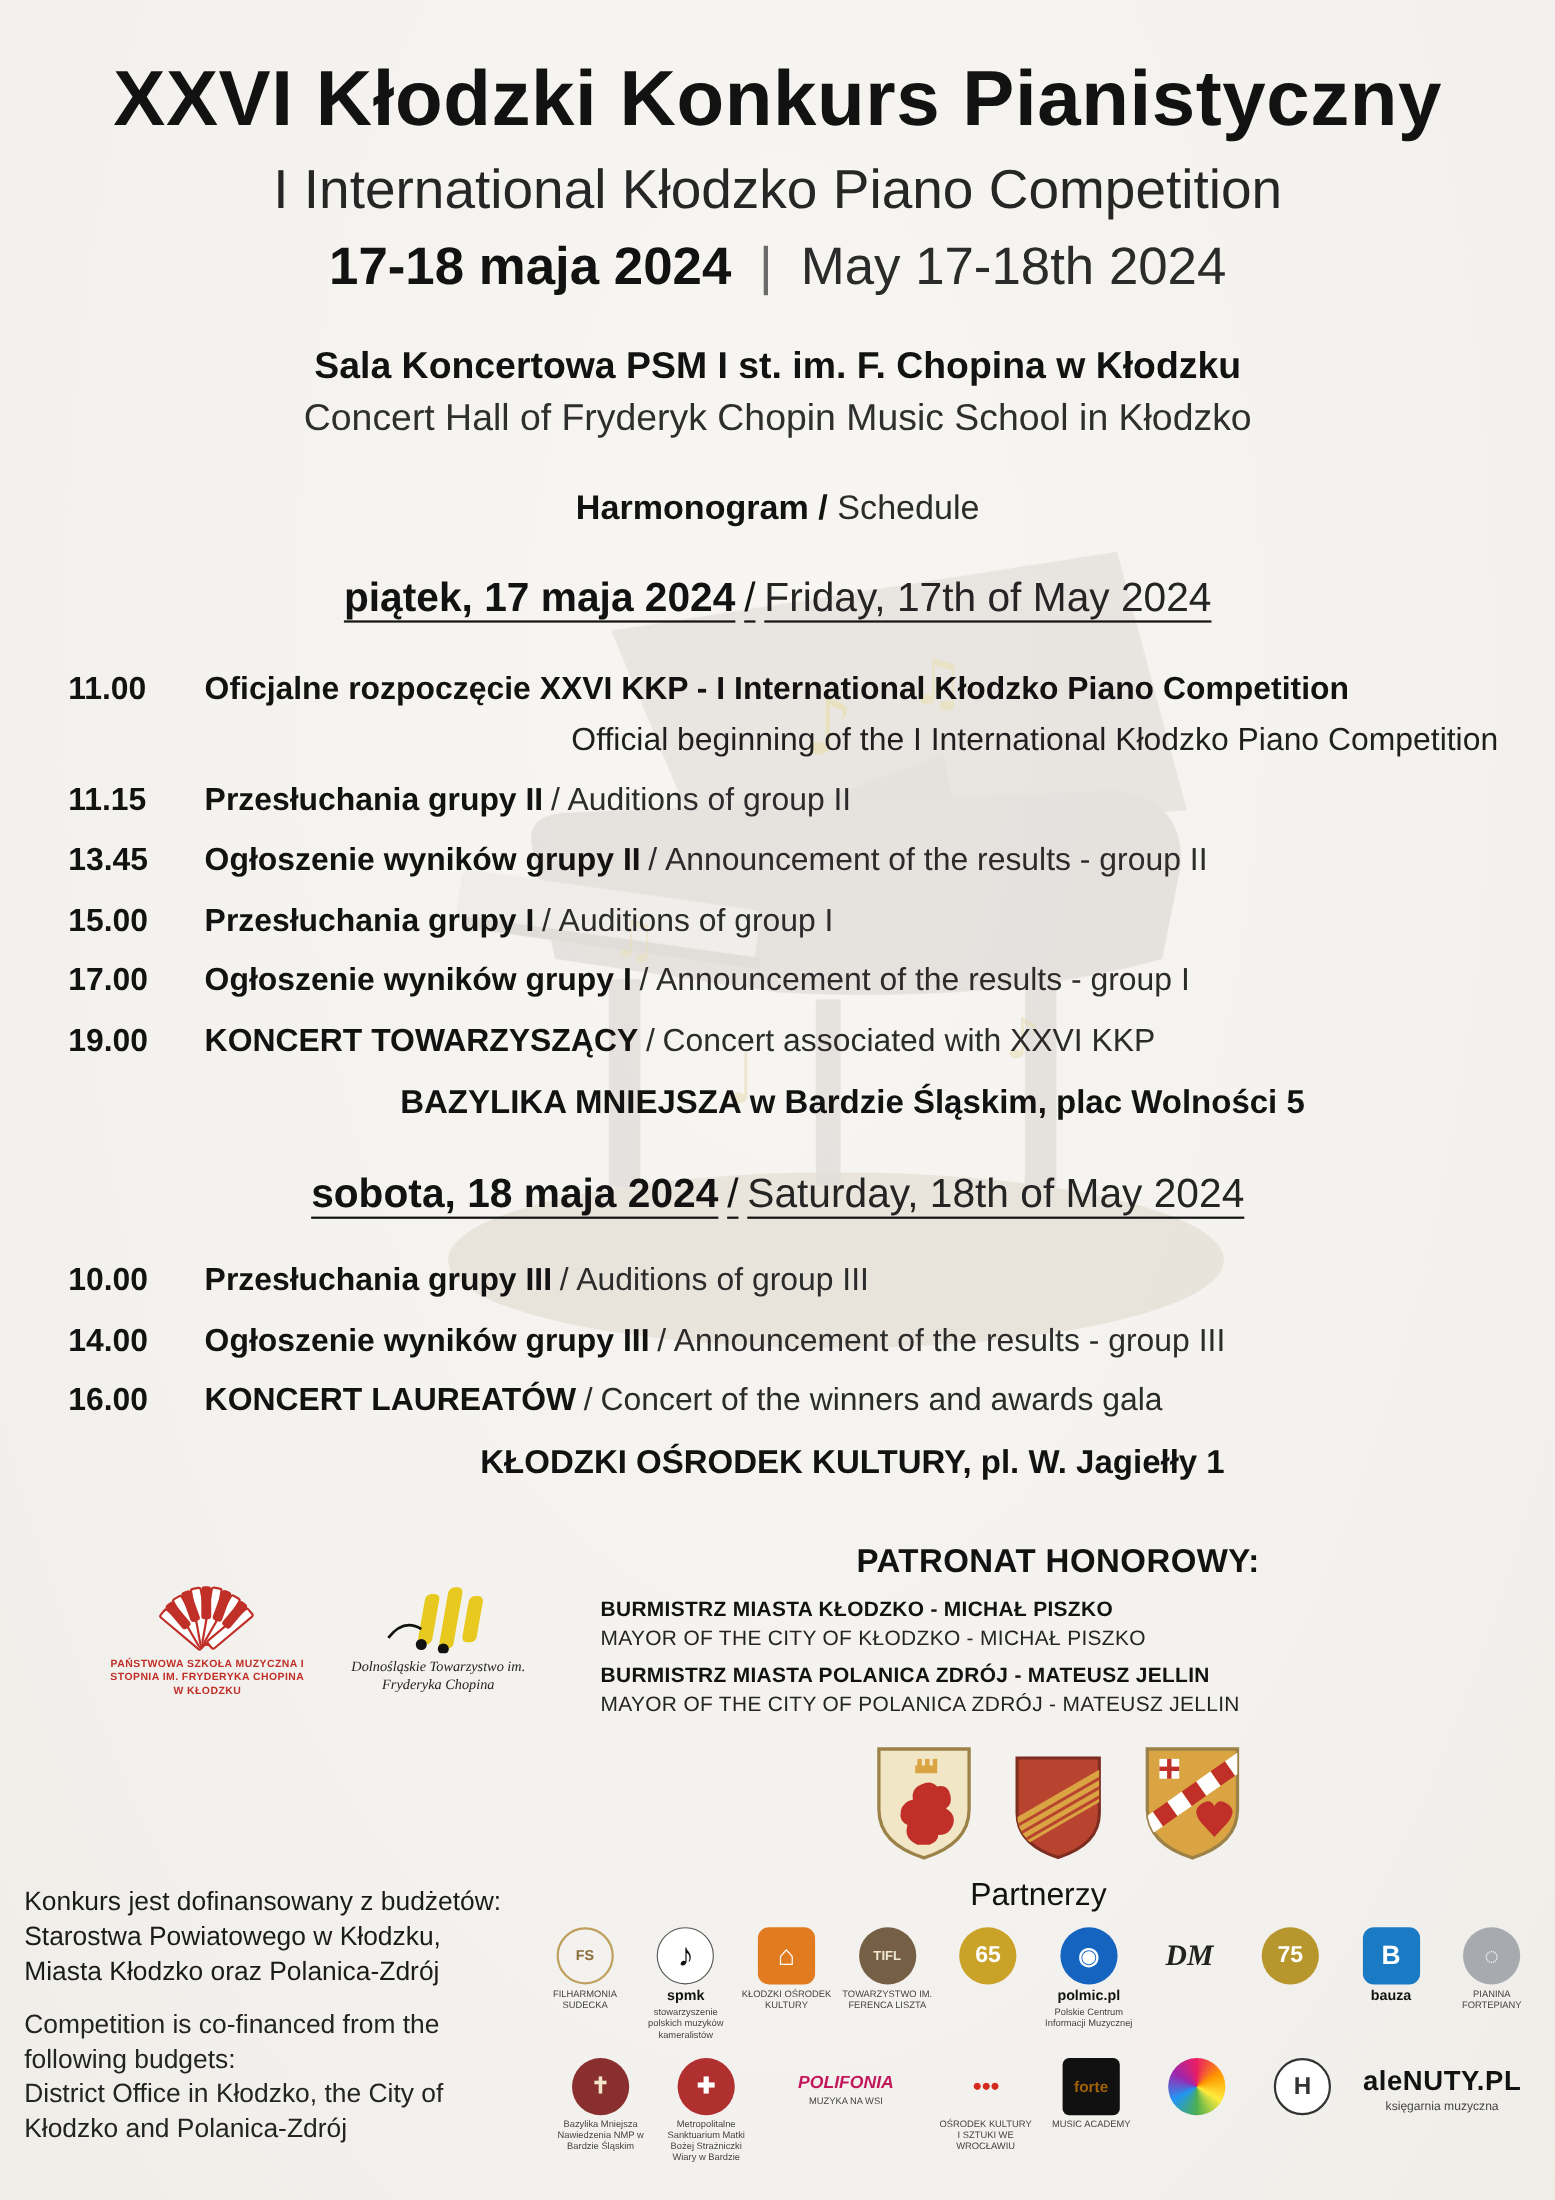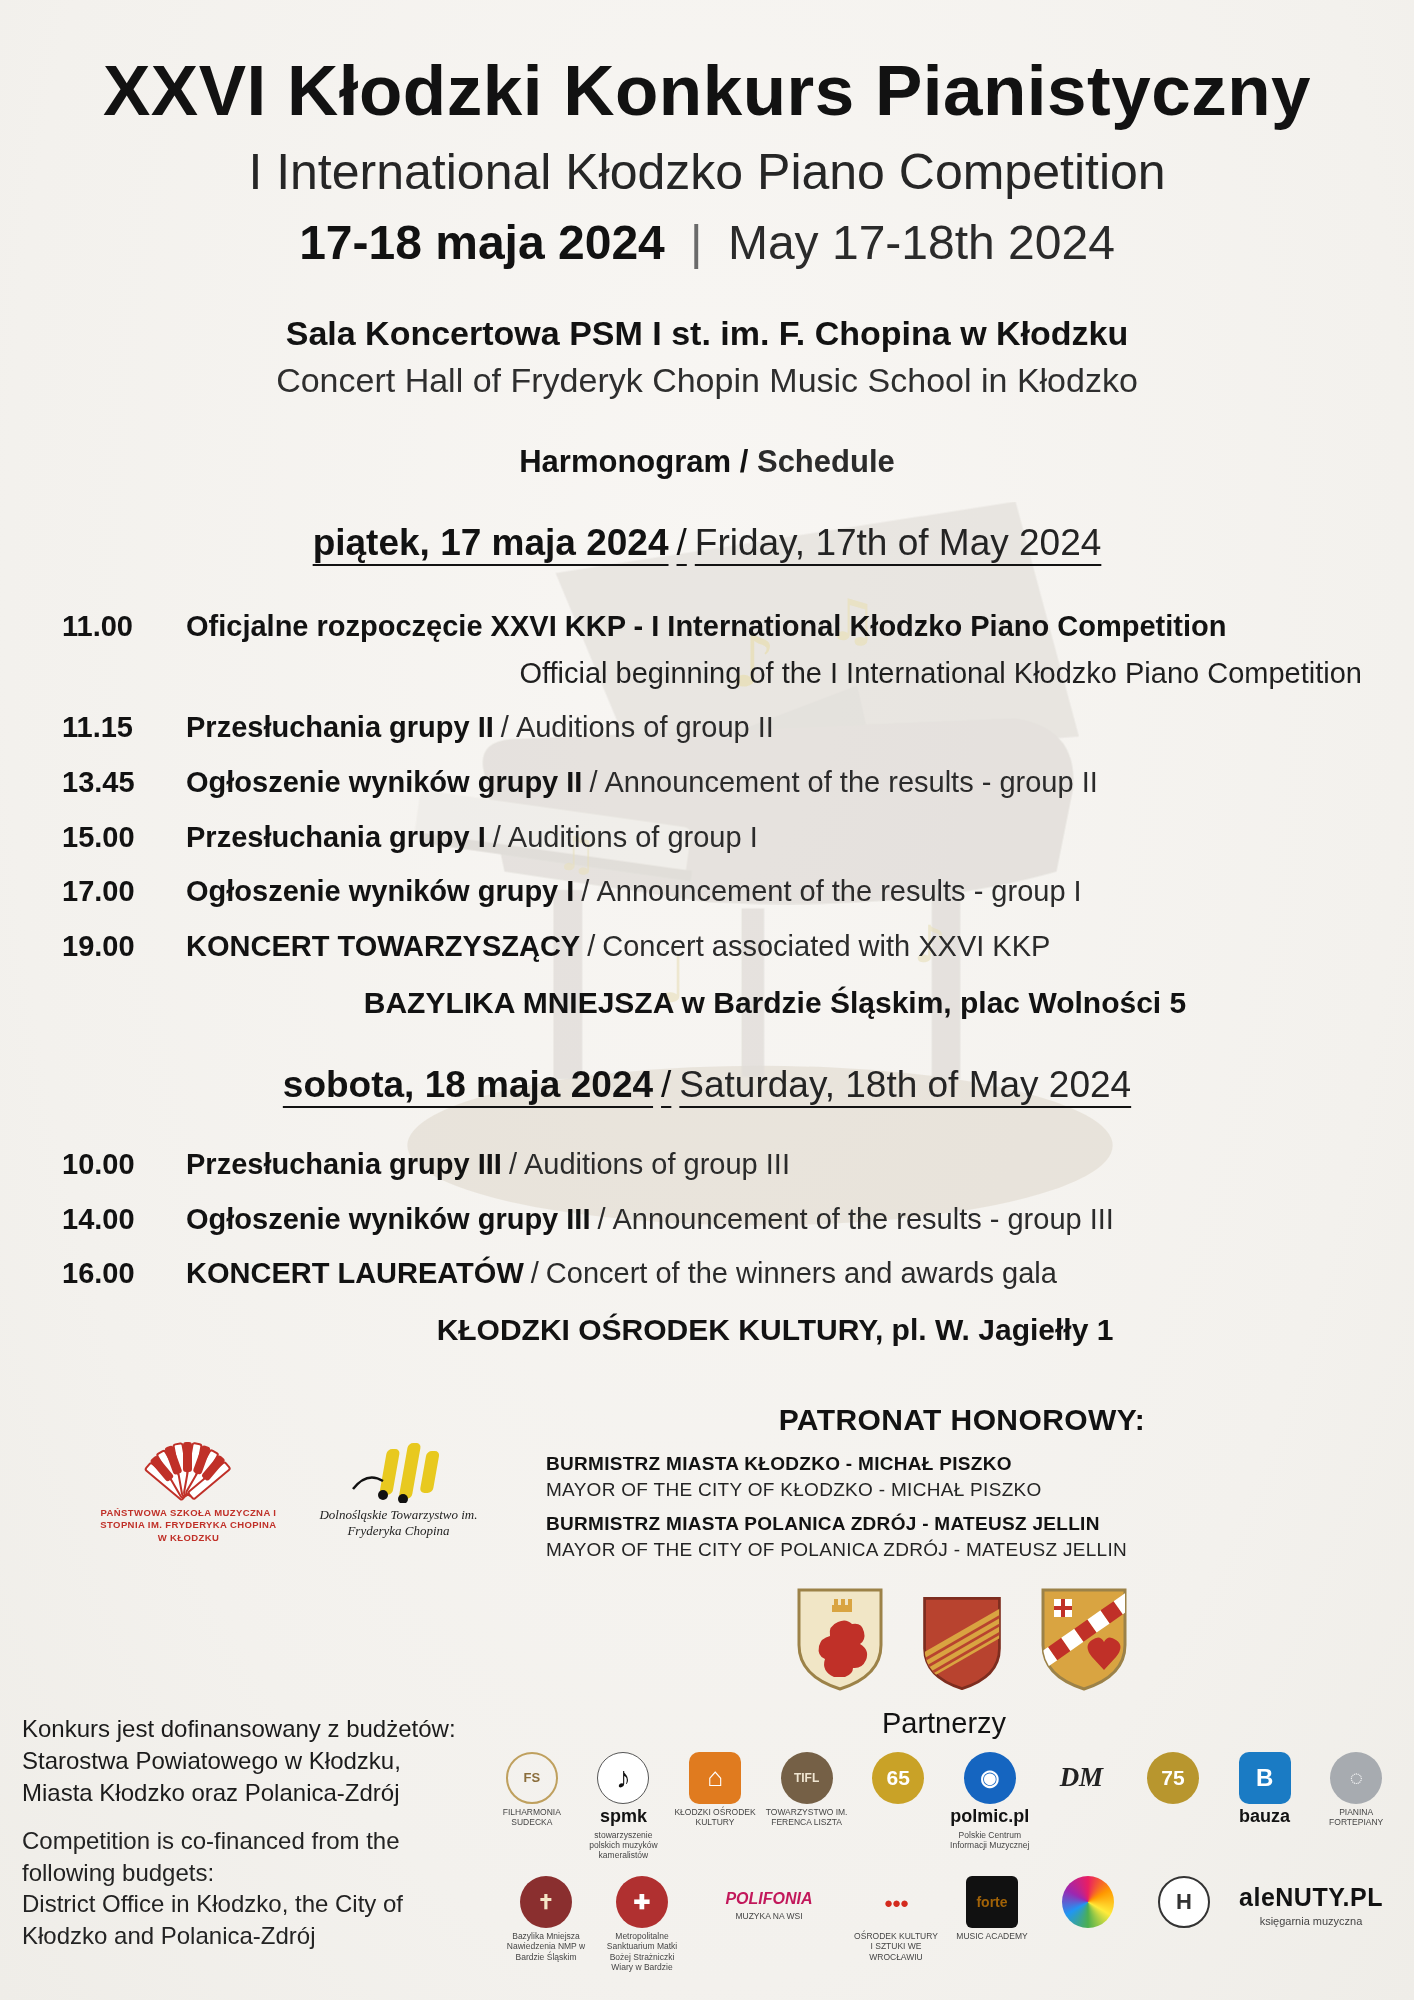--- a/index.html
+++ b/index.html
@@ -16,21 +16,21 @@
   .title{padding-top:50px;text-align:center;font-size:71px;font-weight:700;letter-spacing:.5px}
   .subtitle{margin-top:12px;text-align:center;font-size:50px;font-weight:400;color:#262626}
   .dateline{margin-top:14px;text-align:center;font-size:48px}
   .dateline .dl-pl{font-weight:700}
   .dateline .dl-div{font-weight:400;color:#6a6a6a;margin:0 12px}
   .dateline .dl-en{font-weight:400;color:#2b2b2b}
   .venue-pl{margin-top:44px;text-align:center;font-size:34px;font-weight:700}
   .venue-en{margin-top:8px;text-align:center;font-size:34px;font-weight:400;color:#2e2e2e}
   .harmono{margin-top:44px;text-align:center;font-size:31px}
   .harmono .h-pl{font-weight:700}
-  .harmono .h-en{font-weight:700;color:#2b2b2b}
+  .harmono .h-en{font-weight:400;color:#2b2b2b}
 
   
   .day-heading{margin-top:42px;text-align:center;font-size:37px;
     text-decoration:underline;text-underline-offset:9px;text-decoration-thickness:2px}
   .day-heading .dh-pl{font-weight:700}
   .day-heading .dh-sep{font-weight:400;margin:0 8px}
   .day-heading .dh-en{font-weight:400;color:#242424}
 
   
   .sched{margin:44px 50px 0 62px}
@@ -62,21 +62,21 @@
   .bottom{display:flex;margin-top:14px;padding:0 16px 0 22px}
   .funding{flex:0 0 468px;font-size:24px;line-height:1.33;color:#1b1b1b;padding-top:6px}
   .funding-en{margin-top:16px;color:#232323}
   .partners-wrap{flex:1;min-width:0}
   .partners-label{text-align:center;font-size:29px;font-weight:400;margin-bottom:12px}
   .logo-row{display:flex;justify-content:center;align-items:flex-start;gap:8px}
   .logo-row.second{margin-top:16px}
   .plogo{display:flex;flex-direction:column;align-items:center;width:88px}
   .plogo.wide{width:150px}
   .pbadge{width:52px;height:52px;border-radius:50%;display:flex;align-items:center;justify-content:center;font-weight:700;flex:0 0 auto}
-  .plabel{font-weight:700;font-size:18px;margin-top:3px;text-align:center;line-height:1.1}
+  .plabel{font-weight:700;font-size:13px;margin-top:3px;text-align:center;line-height:1.1}
   .pcap{font-size:8.5px;color:#454545;text-align:center;line-height:1.2;margin-top:3px}
 
   .b0{background:transparent;border:2px solid #bfa05e;color:#8a6d3b;font-size:13px}
   .b1{background:#fff;border:1.5px solid #555;color:#111;font-size:30px}
   .b2{background:#e07b1f;border-radius:10px;color:#fff;font-size:26px}
   .b3{background:#756046;color:#f0e6d2;font-size:12px}
   .b4{background:#c9a227;color:#fff;font-size:21px}
   .b5{background:#1565c0;color:#fff;font-size:22px}
   .b6{background:transparent;color:#222;font-size:27px;font-family:"Liberation Serif", serif;font-style:italic}
   .b7{background:#b8962e;color:#fff;font-size:21px}

